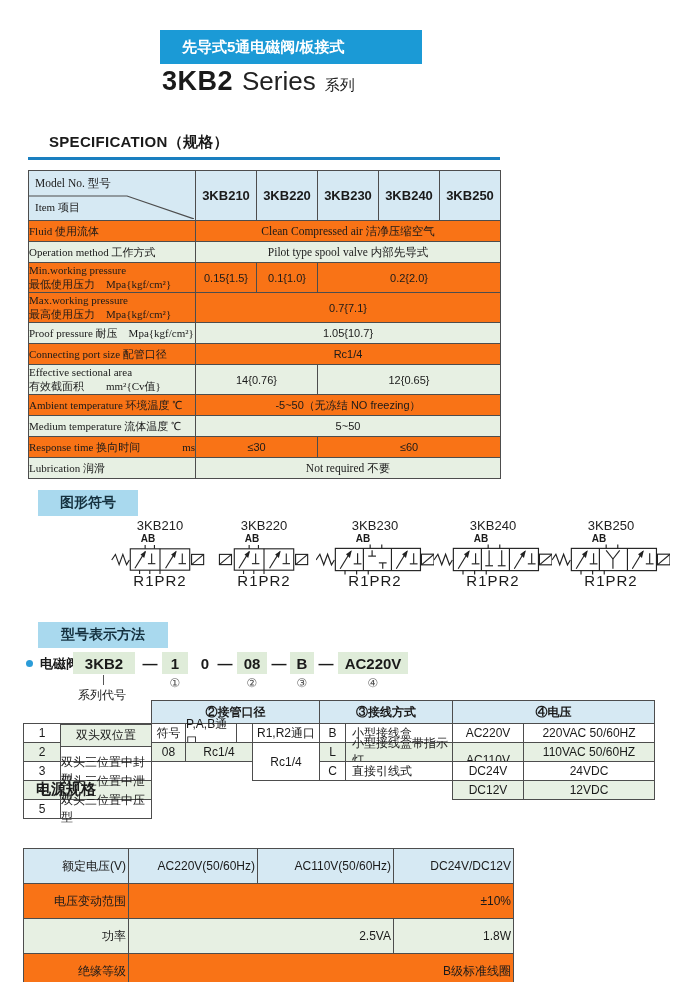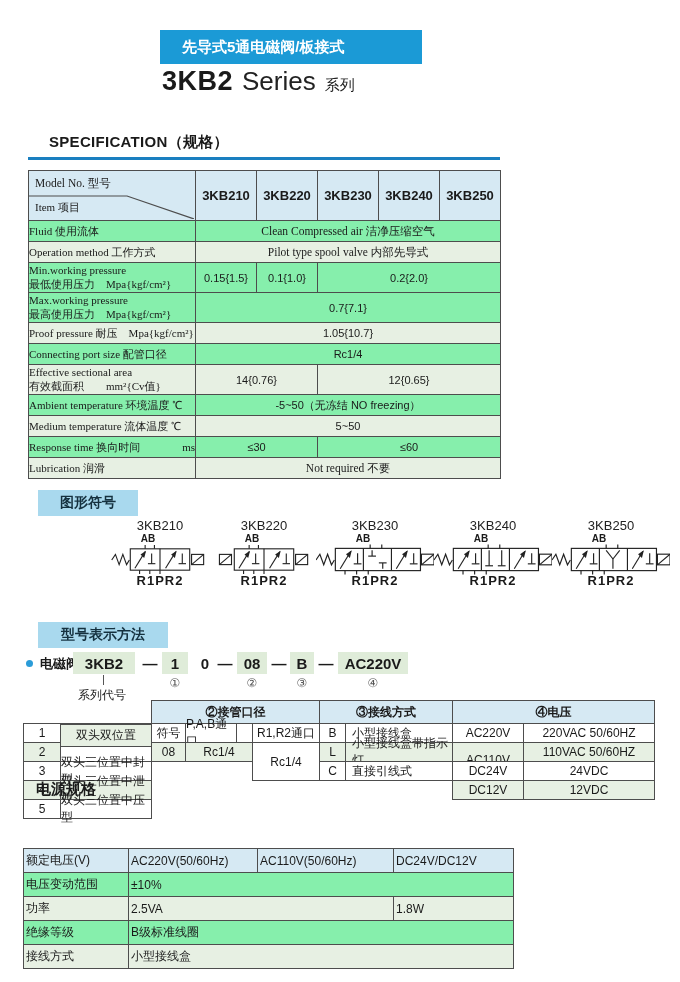--- a/index.html
+++ b/index.html
@@ -22,38 +22,38 @@
              display:flex;align-items:center;justify-content:center;}
   .black-title{font-size:15px;font-weight:bold;}
 
   
   table{border-collapse:collapse;}
   .spec-table{left:28px;top:170px;table-layout:fixed;}
   .spec-table td{border:1px solid #4d4d4d;padding:0;box-sizing:border-box;overflow:hidden;}
   .spec-table tr.hdr{background:#d6e9f3;}
   .spec-table .model{font-size:13px;font-weight:bold;text-align:center;}
   .g{background:#e7f0e3;padding-left:16px;}
-  .w{background:#86efac;}
+  .w{background:#f97316;}
   .lab{font-family:"Liberation Serif",serif;font-size:11px;padding:1px 4px 1px 5px;}
   .lab .l2{margin-top:1px;}
   .val{font-size:11px;text-align:center;}
   .serifv{font-family:"Liberation Serif",serif;font-size:11.5px;}
   .corner{position:relative;}
   .c-top{position:absolute;left:6px;top:5px;font-family:"Liberation Serif",serif;font-size:11.5px;}
   .c-bot{position:absolute;left:6px;bottom:5px;font-family:"Liberation Serif",serif;font-size:11px;}
   .c-svg{position:absolute;left:0;top:0;}
   .lab-flex{display:flex;justify-content:space-between;align-items:center;}
 
   
   .sym-box{left:38px;top:490px;width:100px;height:26px;}
   .sym-row{left:108px;top:518px;width:562px;display:flex;justify-content:space-between;}
   .valve{display:flex;flex-direction:column;align-items:center;}
   .v-name{font-size:13px;color:#222;margin-bottom:1px;}
   .v-top{font-size:10px;font-weight:bold;transform:translateX(-12px);line-height:10px;}
-  .v-bot{font-size:13px;font-weight:bold;letter-spacing:1px;line-height:11px;}
+  .v-bot{font-size:15px;font-weight:normal;letter-spacing:1px;line-height:11px;}
   .vsvg line,.vsvg rect,.vsvg polyline{stroke:#222;stroke-width:1.2;fill:none;}
 
   
   .type-box{left:38px;top:622px;width:130px;height:26px;}
   .mc{top:652px;height:22px;display:flex;align-items:center;justify-content:center;
       font-size:15px;font-weight:bold;}
   .hl{background:#dfecd9;}
   .bullet{left:26px;top:660px;width:7px;height:7px;border-radius:50%;background:#2b9cd8;}
   .mc-label{left:40px;top:655px;font-size:13px;font-weight:bold;}
   .circ{top:676px;width:16px;font-size:12px;color:#555;text-align:center;font-weight:normal;}
@@ -63,21 +63,21 @@
   
   .cell{position:absolute;border:1px solid #4d4d4d;box-sizing:border-box;background:#fff;
         display:flex;align-items:center;justify-content:center;font-size:12px;}
   .cell.hd{background:#d6e9f3;font-weight:bold;height:24px;}
   .cell.gg{background:#e7f0e3;}
   .cell.lft{justify-content:flex-start;padding-left:6px;}
 
   
   .pow-title{left:36px;top:780px;}
   .pow-table{left:23px;top:848px;table-layout:fixed;}
-  .pow-table td{border:1px solid #4d4d4d;font-size:12px;text-align:left;height:24px;
+  .pow-table td{border:1px solid #4d4d4d;font-size:12px;text-align:right;height:35px;
                 padding:0 2px;box-sizing:border-box;}
   .pow-table tr.ph{background:#d6e9f3;}
 </style>
 </head>
 <body>
 
 <div id="page">
 
   <div class="abs banner">先导式5通电磁阀/板接式</div>
   <div class="abs series-line">

